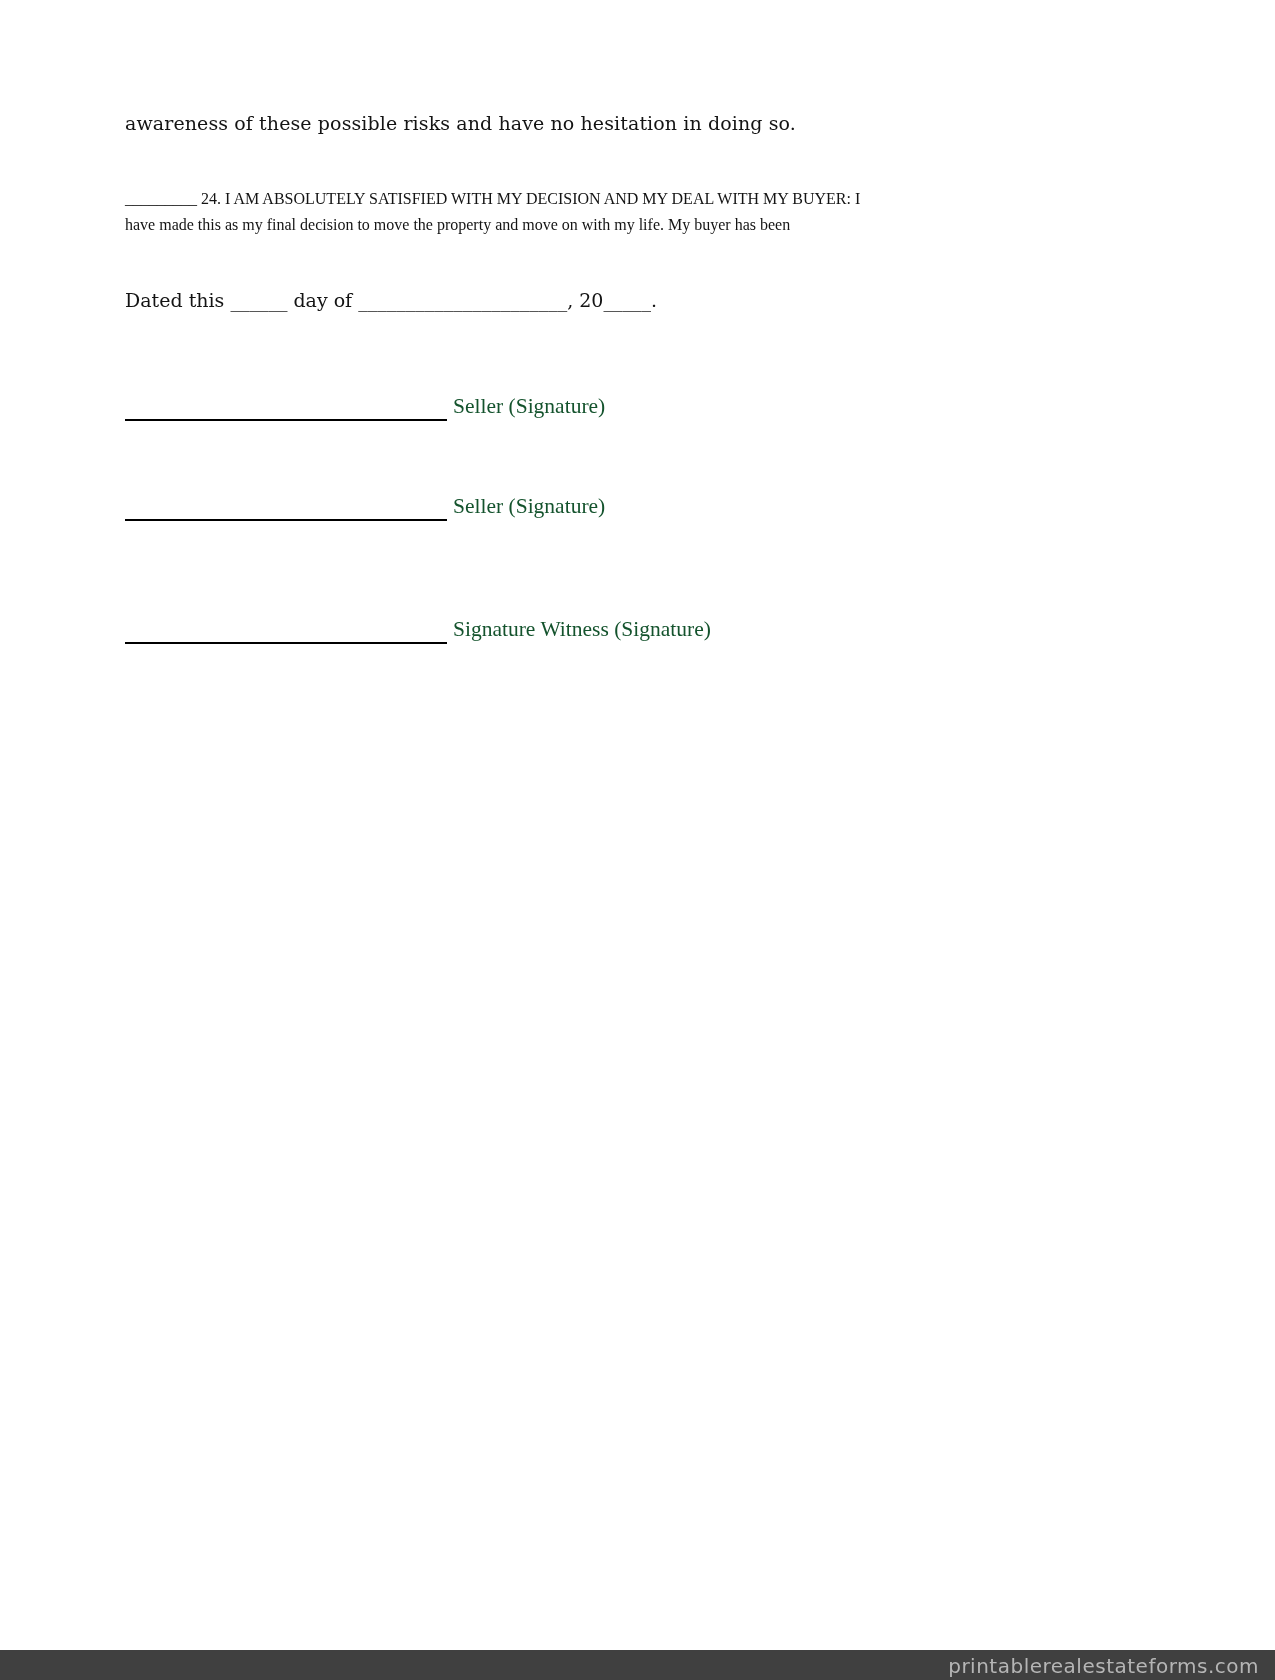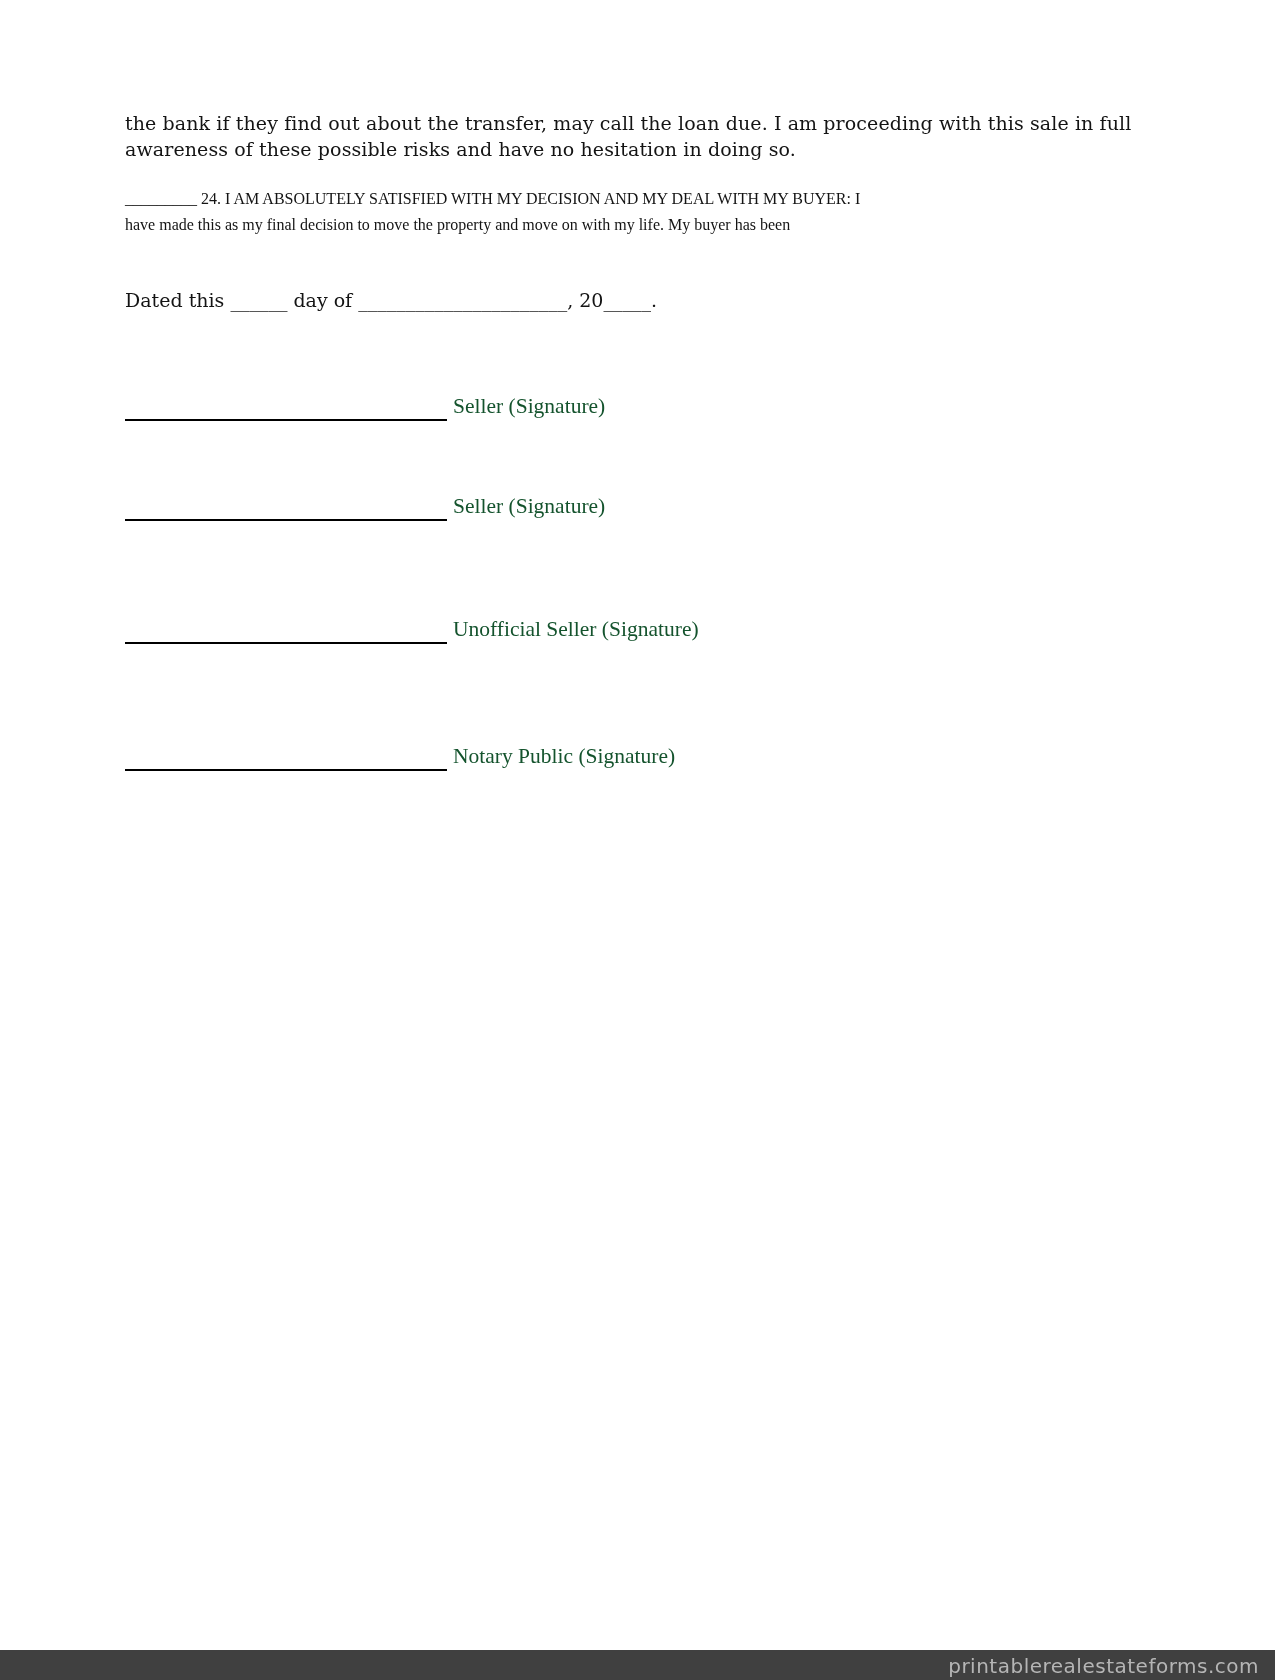--- a/index.html
+++ b/index.html
@@ -77,44 +77,40 @@
     color: #b5b5b5;
     letter-spacing: 0.5px;
   }
 </style>
 </head>
 <body>
 
 <div class="page">
 
   <div class="textblock para-risk">
-    <div class="line">the bank if they find out about the transfer, may call the loan due. I am proceeding with this sale in full</div>
     <div class="line">awareness of these possible risks and have no hesitation in doing so.</div>
   </div>
 
   <div class="textblock para-clause">
     <div class="line">_________ 24. I AM ABSOLUTELY SATISFIED WITH MY DECISION AND MY DEAL WITH MY BUYER: I</div>
     <div class="line">have made this as my final decision to move the property and move on with my life. My buyer has been</div>
   </div>
 
   <div class="textblock dated-line line">Dated this ______ day of ______________________, 20_____.</div>
 
   <div class="sig-row sig-row-1">
     <span class="sig-line"></span><span class="sig-label">Seller (Signature)</span>
   </div>
 
   <div class="sig-row sig-row-2">
     <span class="sig-line"></span><span class="sig-label">Seller (Signature)</span>
   </div>
 
   <div class="sig-row sig-row-3">
-    <span class="sig-line"></span><span class="sig-label">Unofficial Seller (Signature)</span>
+    <span class="sig-line"></span><span class="sig-label">Signature Witness (Signature)</span>
   </div>
 
-  <div class="sig-row sig-row-4">
-    <span class="sig-line"></span><span class="sig-label">Notary Public (Signature)</span>
-  </div>
 
   <div class="footer-bar">
     <span class="footer-site">printablerealestateforms.com</span>
   </div>
 
 </div>
 
 </body></html>

